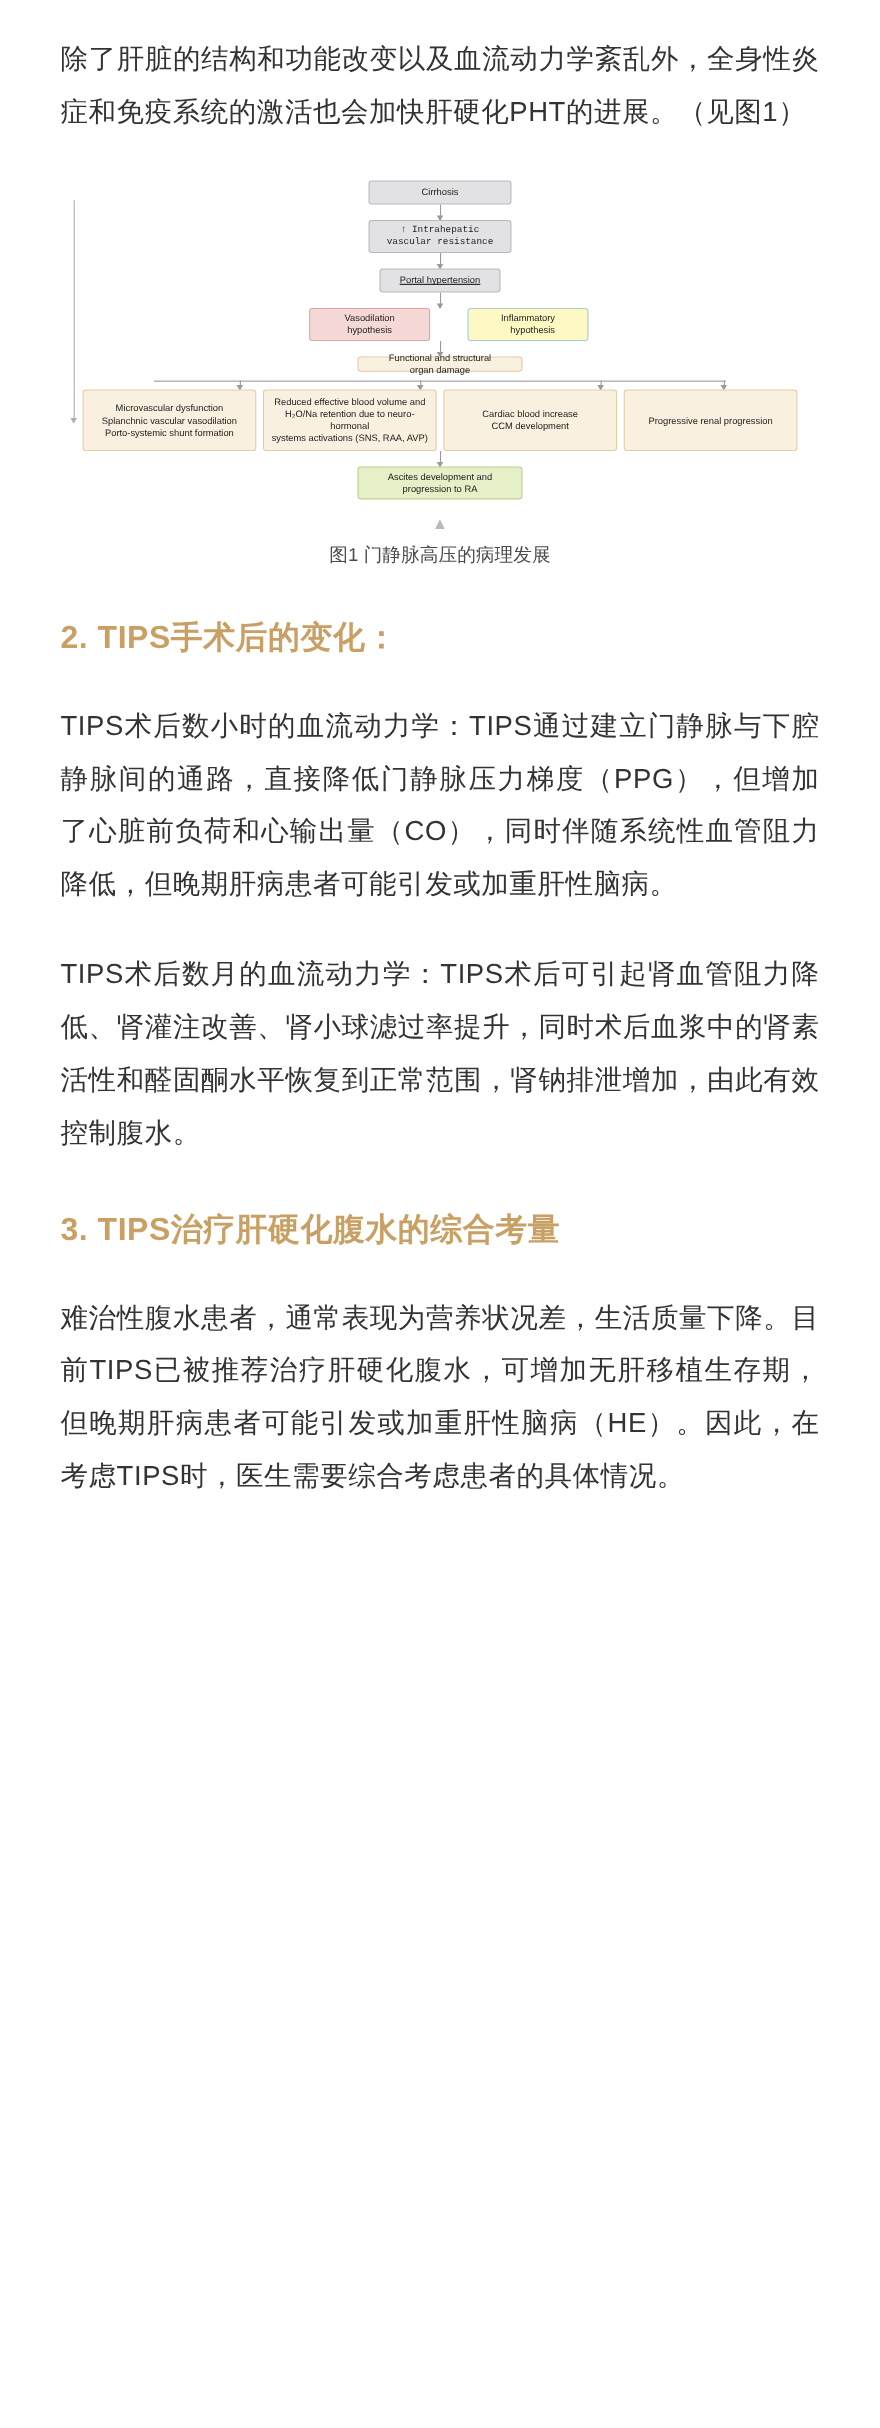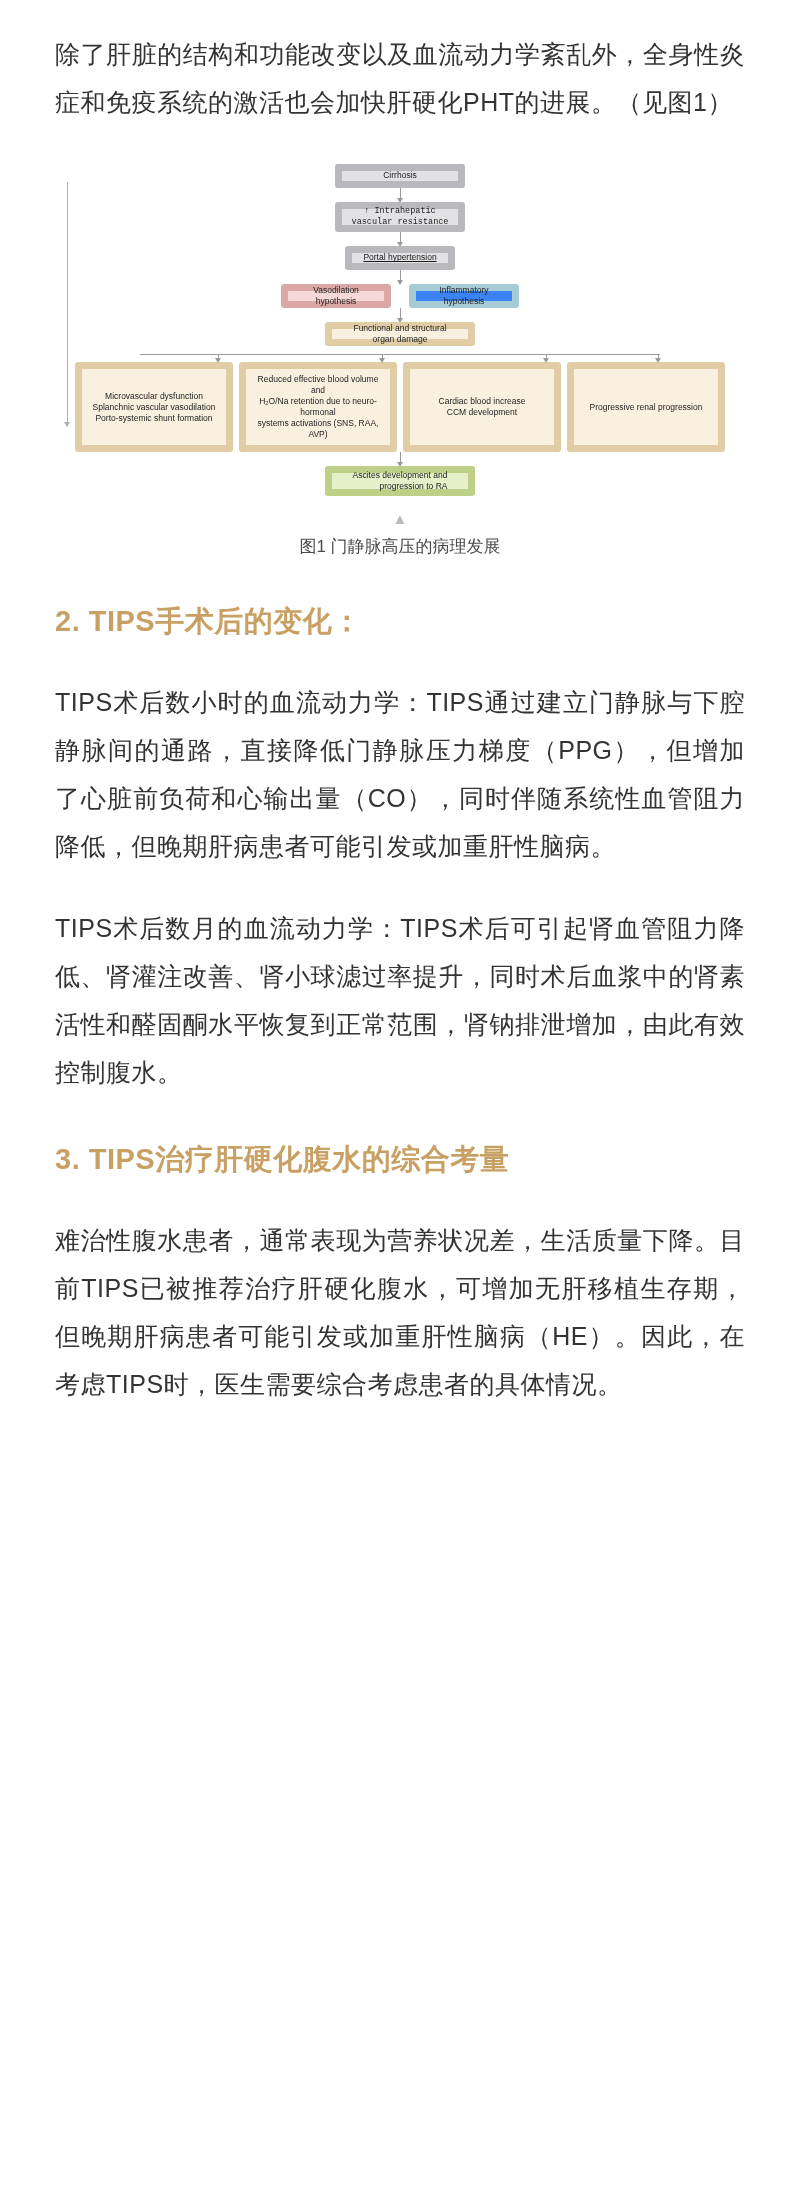--- a/index.html
+++ b/index.html
@@ -44,43 +44,43 @@
     font-family: "Liberation Sans", sans-serif;
   }
   .row {
     display: flex;
     justify-content: center;
     align-items: stretch;
     position: relative;
   }
   .node {
     box-sizing: border-box;
-    border: 7px solid #c2410c;
+    border: 1px solid #c2410c;
     border-radius: 3px;
     font-size: 8.5px;
     line-height: 1.3;
     text-align: center;
     padding: 5px 6px;
     color: #1c1c1c;
     display: flex;
     align-items: center;
     justify-content: center;
   }
   .n-grey { background: #e2e2e4; border-color: #b9b9bd; }
   .n-pink { background: #f6d8d6; border-color: #dba9a5; }
-  .n-blue { background: #3b82f6; border-color: #a5ccd6; }
+  .n-blue { background: #fef9c3; border-color: #a5ccd6; text-align: right; }
   .n-cream { background: #faf0e0; border-color: #e0cda6; }
   .n-green { background: #e5efc8; border-color: #bed087; }
   .w-cirrhosis { width: 130px; height: 22px; }
   .w-ivr { width: 130px; height: 30px; font-family: Liberation Mono, monospace; }
   .w-pht { width: 110px; height: 22px; text-decoration: underline; }
-  .w-hyp { width: 110px; height: 16px; }
+  .w-hyp { width: 110px; height: 30px; margin-left: 16px; }
   .w-func { width: 150px; height: 14px; }
   .w-col { width: 158px; min-height: 40px; }
-  .w-ascites { width: 150px; height: 30px; text-align: right; }
+  .w-ascites { width: 150px; height: 30px; }
   .arrow-v {
     width: 1px;
     background: #9a9a9a;
     height: 14px;
     margin: 0 auto;
     position: relative;
   }
   .arrow-v:after {
     content: "";
     position: absolute;

